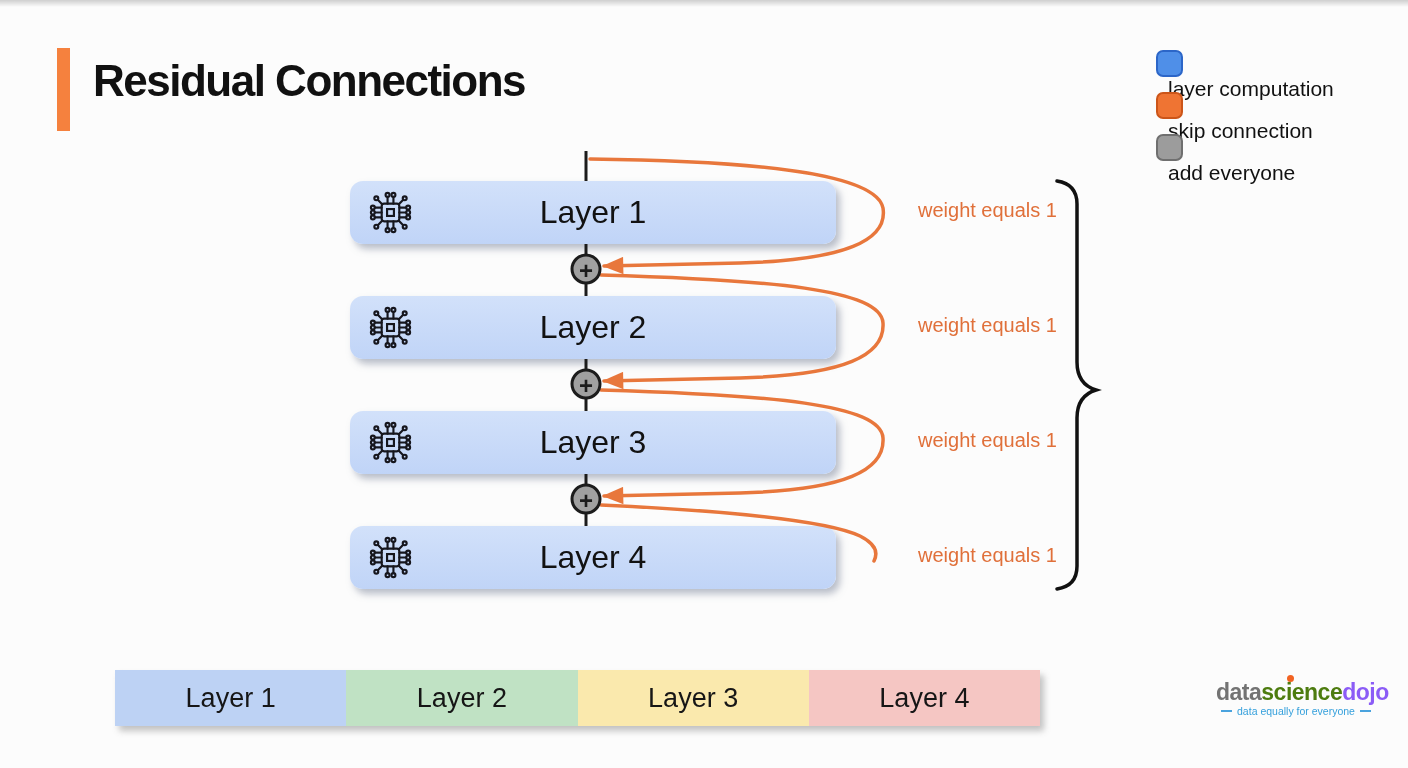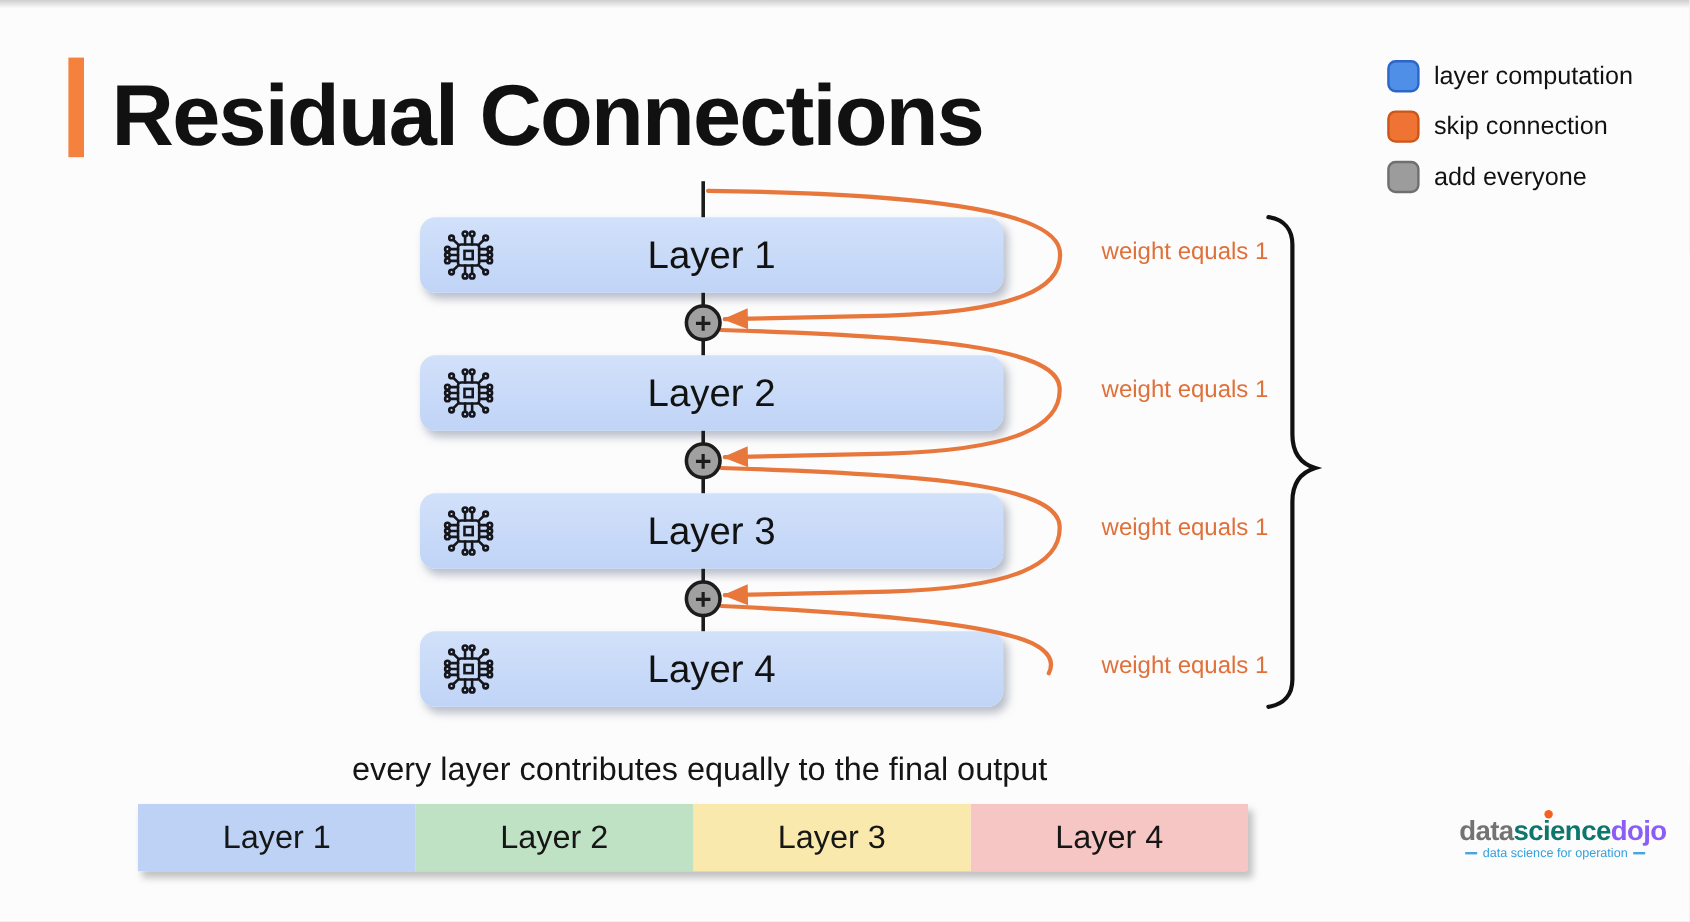--- a/index.html
+++ b/index.html
@@ -6,24 +6,24 @@
   .stage{
     position:relative;width:1408px;height:768px;margin:0 auto;
     background:#fcfcfc;overflow:hidden;
     font-family:"Liberation Sans",sans-serif;color:#141414;
   }
   .top-shade{position:absolute;left:0;top:0;width:100%;height:7px;
     background:linear-gradient(180deg,rgba(0,0,0,.18),rgba(0,0,0,0));}
   
   .accent-bar{position:absolute;left:57px;top:48px;width:13px;height:83px;}
   .title{position:absolute;left:93px;top:56px;margin:0;
-    font-size:72px;font-weight:bold;letter-spacing:-1.5px;color:#111;}
+    font-size:44px;font-weight:bold;letter-spacing:-1.5px;color:#111;}
   
   .legend{position:absolute;left:1156px;top:50px;}
-  .legend-row{display:flex;align-items:center;height:27px;margin-bottom:15px;}
+  .legend-row{display:flex;height:27px;margin-bottom:15px;flex-direction:column;}
   .swatch{width:23px;height:23px;border-radius:7px;border:2.5px solid #555;flex:0 0 auto;}
   .legend-label{margin-left:12px;font-size:21px;color:#111;white-space:nowrap;}
   
   .overlay{position:absolute;left:0;top:0;width:1408px;height:768px;z-index:3;pointer-events:none;}
   
   .layer-box{position:absolute;left:350px;width:486px;height:63px;z-index:1;
     border-radius:13px;background:linear-gradient(180deg,#d2e1fa,#c0d4f7);
     box-shadow:4px 5px 7px rgba(120,130,152,.5);}
   .chip{position:absolute;left:17px;top:8px;width:47px;height:47px;}
   .layer-label{position:absolute;left:0;top:0;width:100%;height:100%;
@@ -35,21 +35,21 @@
   .caption{position:absolute;left:0;top:626px;width:1166px;text-align:center;
     font-size:27px;color:#151515;}
   .output-bar{position:absolute;left:115px;top:670px;width:925px;height:56px;
     display:flex;box-shadow:4px 5px 6px rgba(125,125,125,.45);border-radius:2px;z-index:1;}
   .output-seg{flex:1 1 0;display:flex;align-items:center;justify-content:center;
     font-size:27px;color:#161616;}
   
   .logo{position:absolute;left:1216px;top:680px;width:160px;text-align:center;z-index:2;}
   .logo-word{font-size:23px;font-weight:bold;letter-spacing:-0.5px;line-height:24px;white-space:nowrap;}
   .logo-data{color:#737373;}
-  .logo-science{color:#0f766e;position:relative;}
+  .logo-science{color:#4d7c0f;position:relative;}
   .logo-dojo{color:#8b5cf6;}
   .logo-head{position:absolute;left:26px;top:-4px;width:7px;height:7px;border-radius:50%;background:#f26322;}
   .logo-tagline-row{display:flex;align-items:center;justify-content:center;margin-top:1px;}
   .logo-dash{width:14px;height:2px;background:#4aa3de;margin:0 5px;}
   .logo-tagline{font-size:10.5px;color:#35a0dc;white-space:nowrap;}
 </style>
 </head>
 <body>
 
 <div class="stage">
@@ -250,21 +250,20 @@
       </g>
     </g>
     <path d="M 1057 181 C 1070 183, 1077 191, 1077 204 L 1077 362 C 1077 377, 1083 386, 1096 390 C 1083 394, 1077 403, 1077 418 L 1077 566 C 1077 579, 1070 587, 1057 589" fill="none" stroke="#111" stroke-width="3.5" stroke-linecap="round"></path>
   </svg>
 
   <span class="weight-label" style="top:199px">weight equals 1</span>
   <span class="weight-label" style="top:314px">weight equals 1</span>
   <span class="weight-label" style="top:429px">weight equals 1</span>
   <span class="weight-label" style="top:544px">weight equals 1</span>
 
-  <div class="caption">every layer contributes equally to the final output</div>
 
   <div class="output-bar">
     <div class="output-seg" style="background: rgb(189, 210, 244);">
       <span>Layer 1</span>
     </div>
     <div class="output-seg" style="background: rgb(192, 226, 196);">
       <span>Layer 2</span>
     </div>
     <div class="output-seg" style="background: rgb(250, 233, 173);">
       <span>Layer 3</span>
@@ -273,17 +272,17 @@
       <span>Layer 4</span>
     </div>
   </div>
 
   <div class="logo">
     <div class="logo-word">
       <span class="logo-data">data</span><span class="logo-science"><span>science</span><span class="logo-head"></span></span><span class="logo-dojo">dojo</span>
     </div>
     <div class="logo-tagline-row">
       <span class="logo-dash"></span>
-      <span class="logo-tagline">data science for operation</span>
+      <span class="logo-tagline">data equally for everyone</span>
       <span class="logo-dash"></span>
     </div>
   </div>
 </div>
 
 </body></html>

